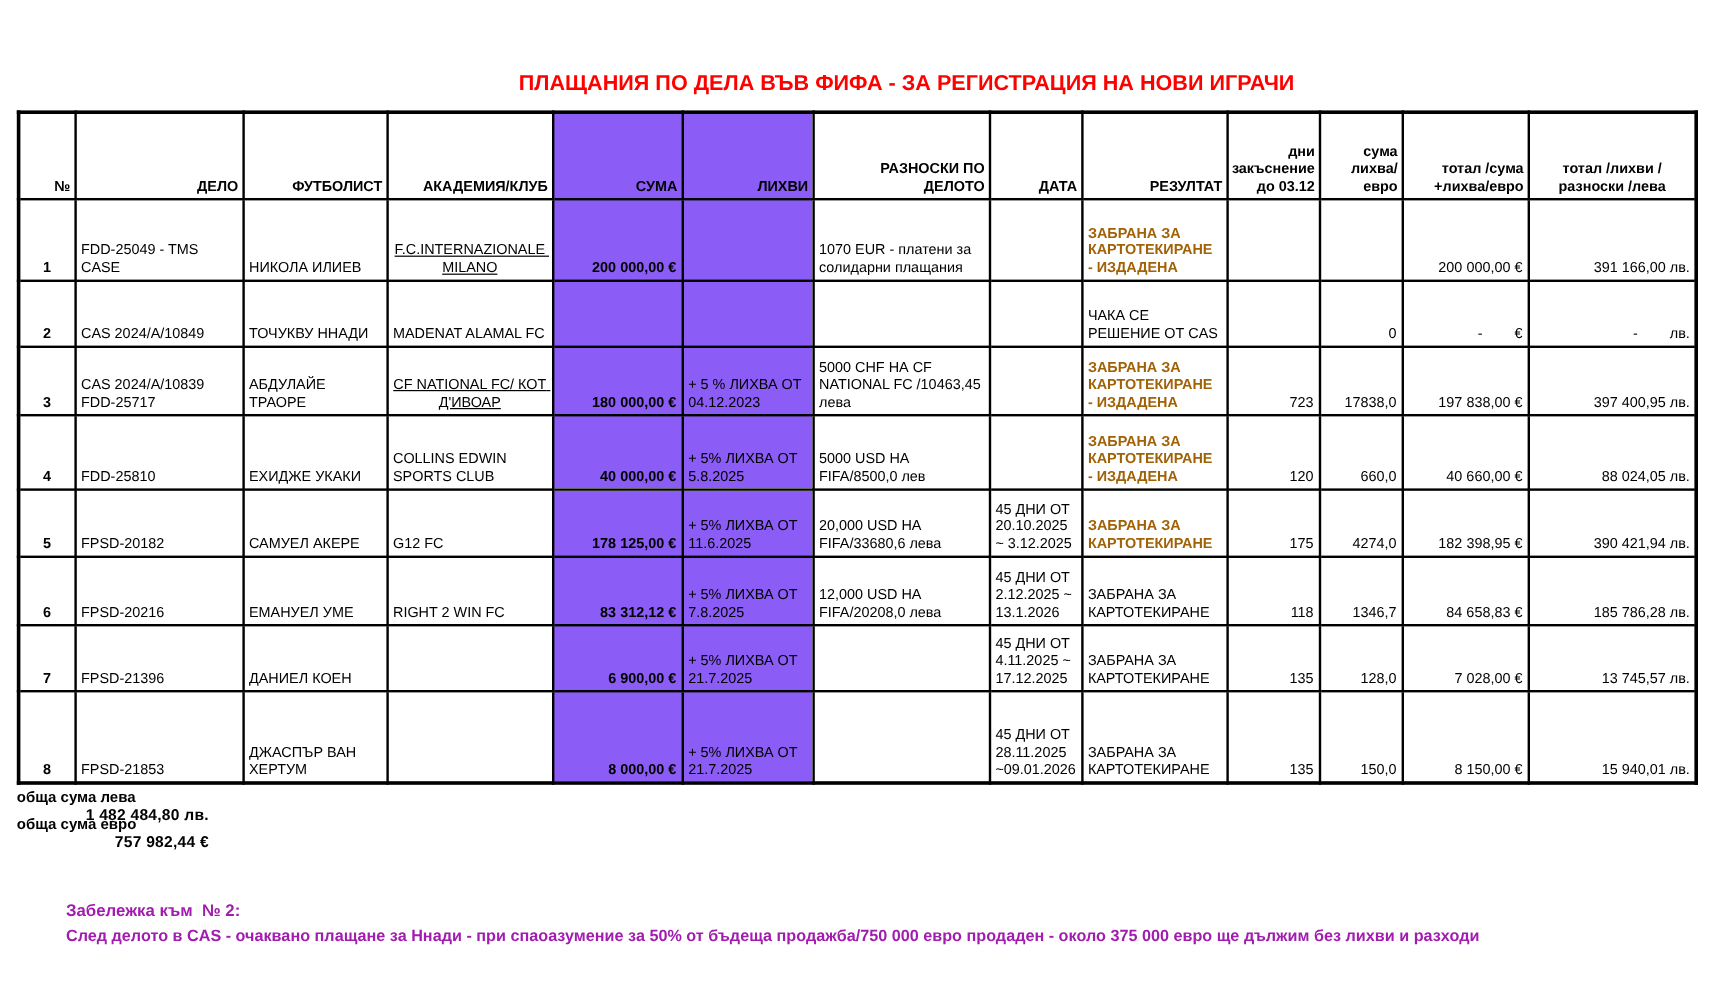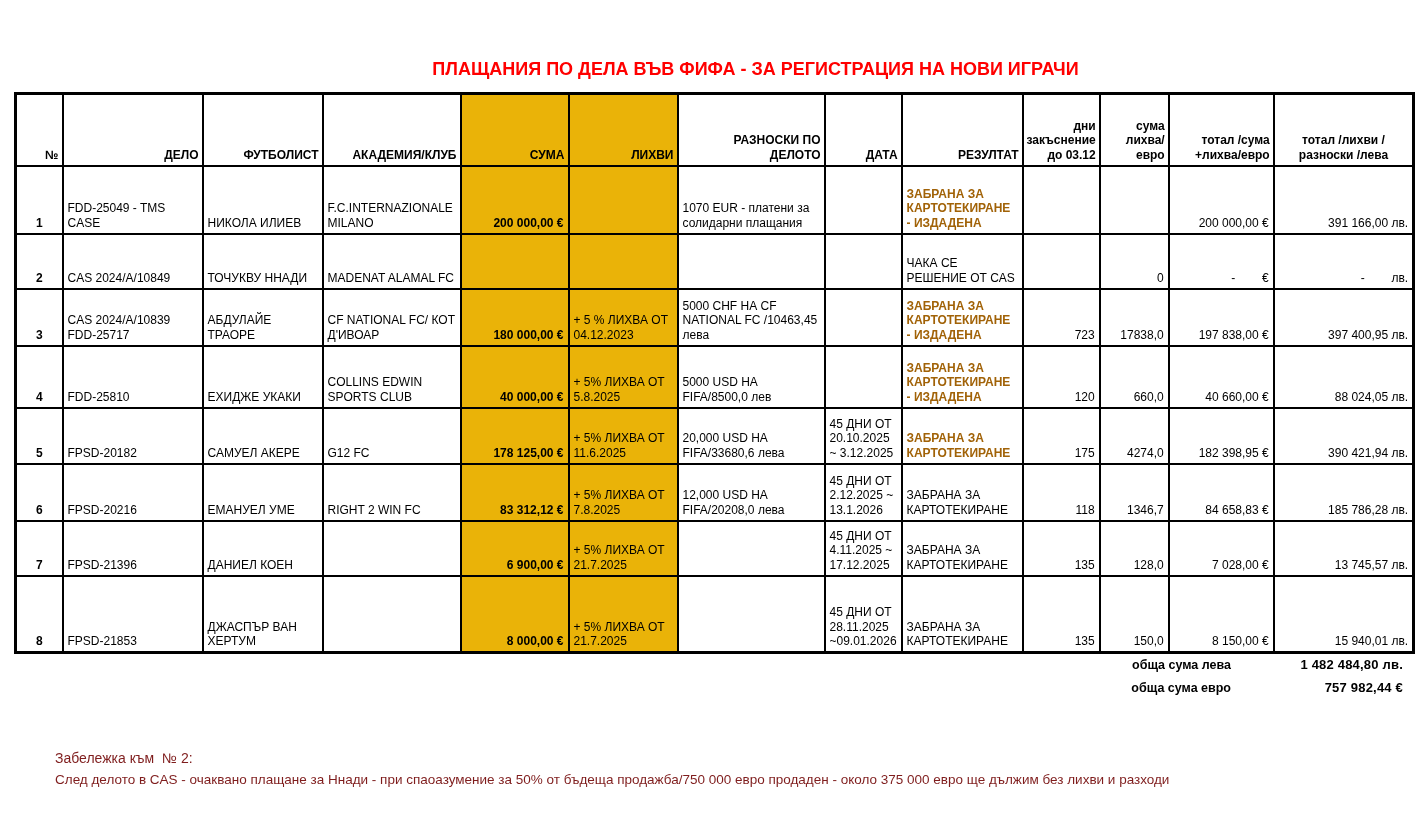--- a/index.html
+++ b/index.html
@@ -20,34 +20,34 @@
     border:2px solid #000;
     font-size:12px;line-height:1.22;
     vertical-align:bottom;
     padding:2px 4px;
     overflow:hidden;
     overflow-wrap:break-word;
     white-space:pre-wrap;
   }
   thead tr{height:72px;}
   th{font-weight:bold;text-align:right;padding:2px 3px;}
-  .yellow{background:#eab308;}
+  .yellow{background:#8b5cf6;}
   .h-total_suma{}
   .h-total_lihvi{text-align:center;}
   .c-num{text-align:center;font-weight:bold;}
   .c-delo,.c-futbolist,.c-klub,.c-lihvi,.c-raznoski,.c-data,.c-rezultat{text-align:left;}
   .c-suma{text-align:right;font-weight:bold;}
   .c-dni,.c-suma_lihva,.c-total_suma,.c-total_lihvi{text-align:right;}
   .red-bold{color:#a16207;font-weight:bold;}
-  .center{text-align:left;}
+  .center{text-align:center;text-decoration:underline;}
   .totals{width:1389px;margin-left:14px;margin-top:3px;}
-  .total-line{display:flex;justify-content:flex-end;align-items:baseline;height:23px;}
+  .total-line{display:flex;justify-content:flex-start;align-items:baseline;height:23px;flex-direction:column;}
   .total-label{font-size:12.5px;font-weight:bold;text-align:right;padding-right:12px;}
   .total-value{width:160px;text-align:right;font-weight:bold;font-size:13px;letter-spacing:.2px;}
-  .note{margin:44px 0 0 55px;color:#7f1d1d;font-weight:normal;}
+  .note{margin:44px 0 0 55px;color:#a21caf;font-weight:bold;}
   .note-heading{font-size:14px;line-height:22px;white-space:pre-wrap;}
   .note-body{font-size:13.5px;line-height:22px;white-space:nowrap;}
 </style>
 </head>
 <body>
 
 <div>
 
   <div class="page-title">ПЛАЩАНИЯ ПО ДЕЛА ВЪВ ФИФА - ЗА РЕГИСТРАЦИЯ НА НОВИ ИГРАЧИ</div>
 

